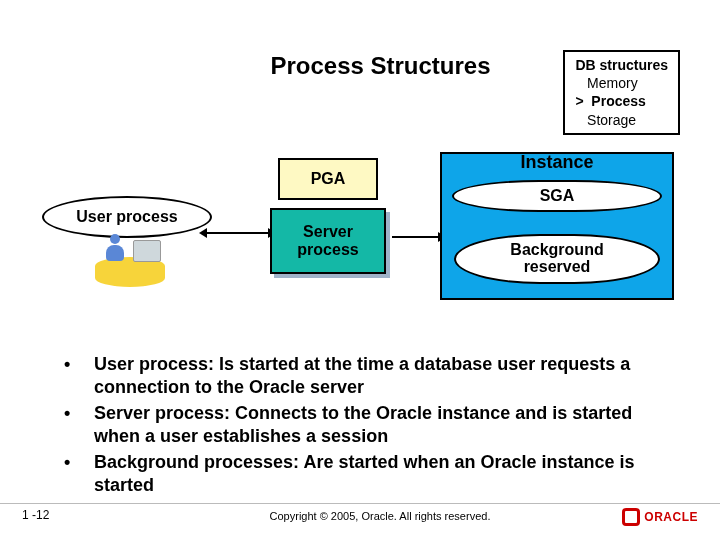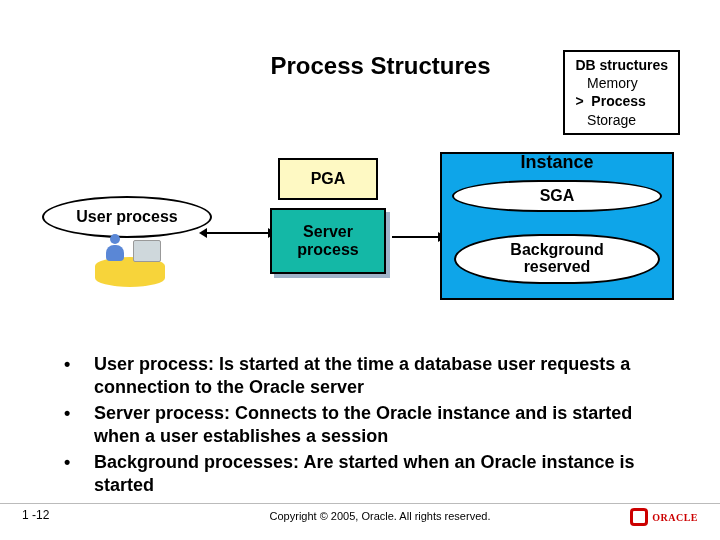--- a/index.html
+++ b/index.html
@@ -259,23 +259,22 @@
     gap: 4px;
   }
   .oracle-o {
     width: 18px; height: 18px;
     border: 3px solid #c00;
     border-radius: 4px;
   }
   .oracle-text {
     color: #c00;
     font-weight: bold;
-    font-size: 10px;
+    font-size: 12px;
     letter-spacing: 0.5px;
-    font-family: Liberation Serif, serif;
   }
   .footer-line {
     position: absolute;
     bottom: 36px;
     left: 0; right: 0;
     height: 1px;
     background: #bbb;
   }
 </style>
 </head>

